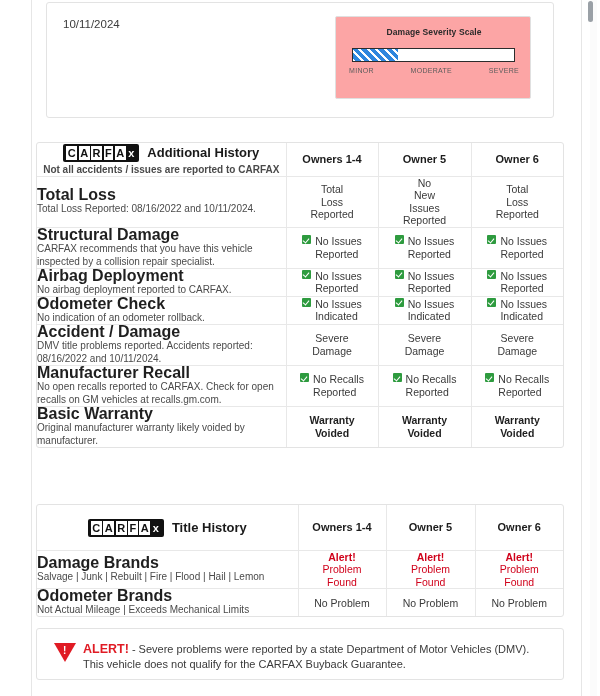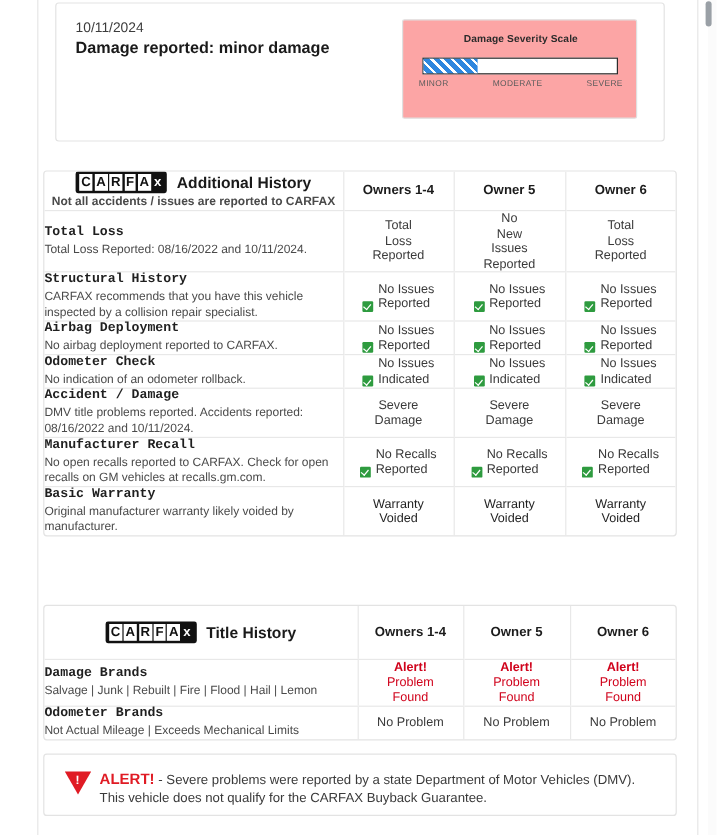--- a/index.html
+++ b/index.html
@@ -111,52 +111,52 @@
   }
   table.hist tr:last-child td { border-bottom: none; }
 
   .c-label { padding: 8px 12px 8px 14px; }
   .c-val {
     text-align:center; font-size: 10.5px; color:#3a3a3a;
     line-height: 12.5px; padding: 7px 4px;
     border-left: 1px solid #e8e8e8;
   }
   .row-title {
-    font-size: 11px; font-weight: bold; color: #1f1f1f; line-height: 13px; font-family: Liberation Mono, monospace;
+    font-size: 16px; font-weight: bold; color: #1f1f1f; line-height: 13px;
   }
   .row-desc {
     font-size: 10px; color: #4a4a4a; line-height: 13px; margin-top: 1px;
   }
   .hdr-cell { padding: 10px 12px 10px 14px; }
   .hdr-title {
     font-size: 13px; font-weight: bold; color:#1a1a1a;
     margin-left: 8px; vertical-align: middle;
   }
   .hdr-sub {
     font-size: 10px; color: #4a4a4a; margin-top: 2px; line-height: 12px;
   }
   .hdr-col {
     text-align:center; font-size: 11px; font-weight:bold; color:#1c1c1c;
     border-left: 1px solid #e8e8e8;
   }
 
-  .ok-cell { display:flex; align-items:flex-end; justify-content:center; gap:4px; }
+  .ok-cell { display:flex; align-items:flex-start; justify-content:center; gap:4px; }
   .chk {
     flex: 0 0 auto;
     width: 9px; height: 9px; background:#2e9b3f; border-radius:1px;
     position: relative;
   }
   .chk::after {
     content:""; position:absolute; left:2px; top:1.5px;
     width:3px; height:5px;
     border-right: 1.6px solid #fff; border-bottom: 1.6px solid #fff;
     transform: rotate(40deg);
   }
   .ok-text { text-align:left; font-size:10.5px; color:#3a3a3a; line-height:12.5px; }
-  .bold-val { font-weight: normal; color:#1f1f1f; }
+  .bold-val { font-weight: bold; color:#1f1f1f; }
   .alert-val { color:#d0021b; }
   .alert-val .a1 { font-weight:bold; display:block; }
 
   
   .alert-card {
     position:absolute; left:36px; top:628px; width:528px; height: 52px;
     background:#fff; border:1px solid #e3e3e3; border-radius:3px;
   }
   .alert-tri {
     position:absolute; left:17px; top:14px;
@@ -182,21 +182,20 @@
 
   <div class="page-edge-left"></div>
   <div class="page-edge-right"></div>
 
   <div class="scrollbar-track">
     <div class="scrollbar-thumb"></div>
   </div>
 
   <div class="damage-card">
     <div class="damage-date">10/11/2024</div>
-    <div class="damage-title">Damage reported: minor damage</div>
 
     <div class="severity-box">
       <div class="severity-title">Damage Severity Scale</div>
       <div class="severity-bar">
         <div class="severity-fill" id="sev-fill" style="width: 28%;"></div>
       </div>
       <div class="severity-labels">
         <span>MINOR</span>
         <span>MODERATE</span>
         <span>SEVERE</span>
@@ -237,21 +236,21 @@
             <td class="c-label">
               <div class="row-title">Total Loss</div>
               <div class="row-desc">Total Loss Reported: 08/16/2022 and 10/11/2024.</div>
             </td>
             <td class="c-val"><span>Total<br>Loss<br>Reported</span></td>
             <td class="c-val"><span>No<br>New<br>Issues<br>Reported</span></td>
             <td class="c-val"><span>Total<br>Loss<br>Reported</span></td>
           </tr>
           <tr>
             <td class="c-label">
-              <div class="row-title">Structural History</div>
+              <div class="row-title">Structural Damage</div>
               <div class="row-desc">CARFAX recommends that you have this vehicle inspected by a collision repair specialist.</div>
             </td>
             <td class="c-val">
               <div class="ok-cell">
                 <span class="chk"></span>
                 <span class="ok-text">No Issues<br>Reported</span>
               </div>
             </td>
             <td class="c-val">
               <div class="ok-cell">

